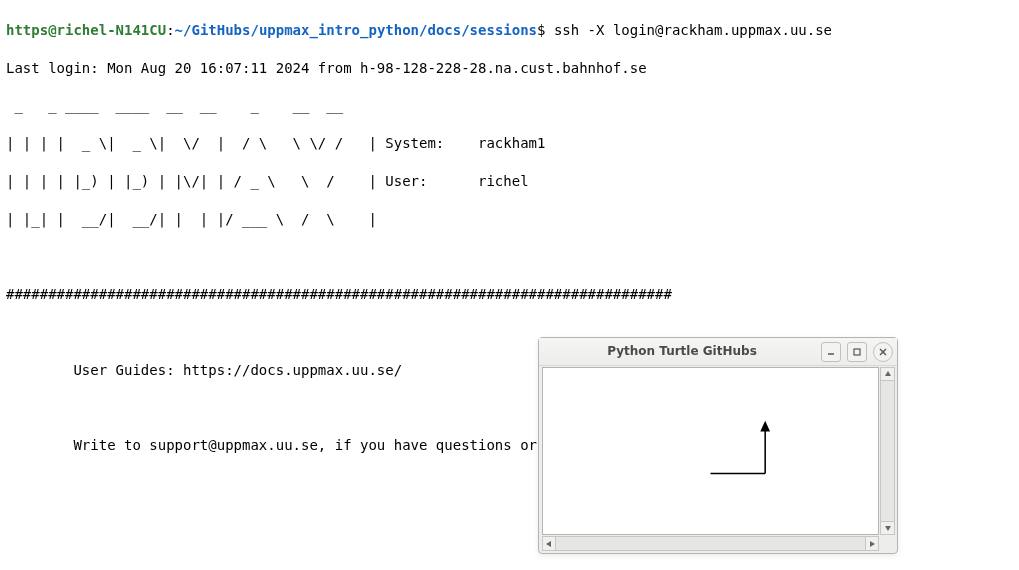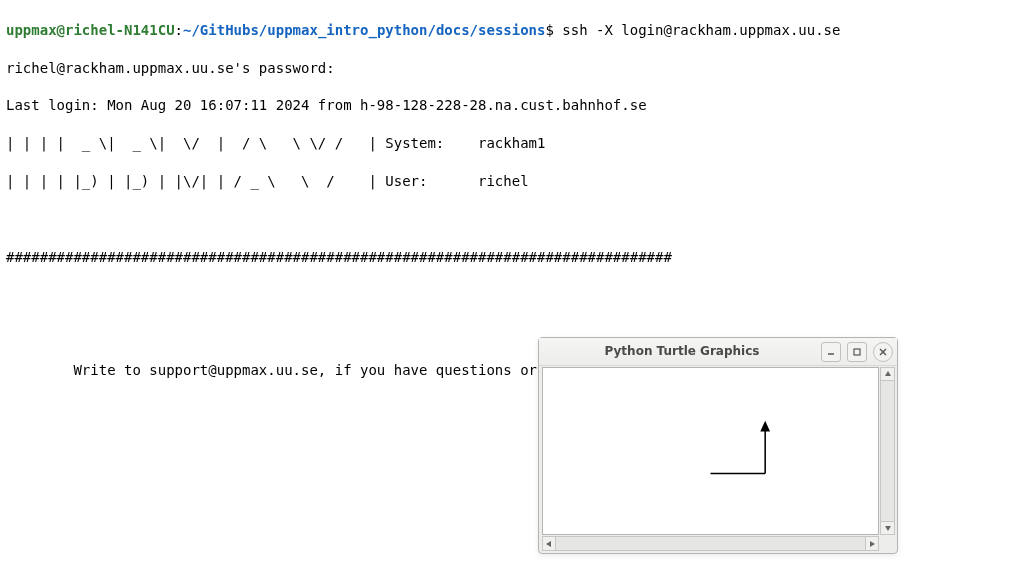--- a/index.html
+++ b/index.html
@@ -109,40 +109,42 @@
     .hscroll .arrow.right { right: 0; top: 0; border-left: 1px solid #c6c6c3; }
     .turtle-drawing {
       position: absolute;
       left: 0; top: 0; width: 100%; height: 100%;
     }
   </style>
 </head>
 <body>
 
 <div class="terminal">
-<span class="line"><span class="green">uppmax@richel-N141CU</span><span>:</span><span class="blue">~/GitHubs/uppmax_intro_python/docs/sessions</span><span>$ </span><span>ssh -X login@rackham.uppmax.uu.se</span></span>
-<span class="line">richel@rackham.uppmax.uu.se's password:</span>
+<span class="line"><span class="green">https@richel-N141CU</span><span>:</span><span class="blue">~/GitHubs/uppmax_intro_python/docs/sessions</span><span>$ </span><span>ssh -X login@rackham.uppmax.uu.se</span></span>
 <span class="line">Last login: Mon Aug 20 16:07:11 2024 from h-98-128-228-28.na.cust.bahnhof.se</span>
+<span class="line"> _   _ ____  ____  __  __    _    __  __</span>
 <span class="line">| | | |  _ \|  _ \|  \/  |  / \   \ \/ /   | System:    rackham1</span>
 <span class="line">| | | | |_) | |_) | |\/| | / _ \   \  /    | User:      richel</span>
+<span class="line">| |_| |  __/|  __/| |  | |/ ___ \  /  \    |</span>
 <span class="line"> </span>
 <span class="line">###############################################################################</span>
 <span class="line"> </span>
+<span class="line">        User Guides: https://docs.uppmax.uu.se/</span>
 <span class="line"> </span>
 <span class="line">        Write to support@uppmax.uu.se, if you have questions or comments.</span>
 <span class="line"> </span>
 
 
 
 
 </div>
 
 <div class="turtle-window">
   <div class="titlebar">
-    <span class="titlebar-title">Python Turtle Graphics</span>
+    <span class="titlebar-title">Python Turtle GitHubs</span>
     <div class="win-btns">
       <div class="win-btn">
         <svg width="10" height="10" viewBox="0 0 10 10">
             <line x1="2" y1="7" x2="8" y2="7" stroke="#555" stroke-width="1.5"></line>
           </svg>
       </div>
       <div class="win-btn">
         <svg width="10" height="10" viewBox="0 0 10 10">
             <rect x="2" y="2" width="6" height="6" fill="none" stroke="#555" stroke-width="1.2"></rect>
           </svg>

